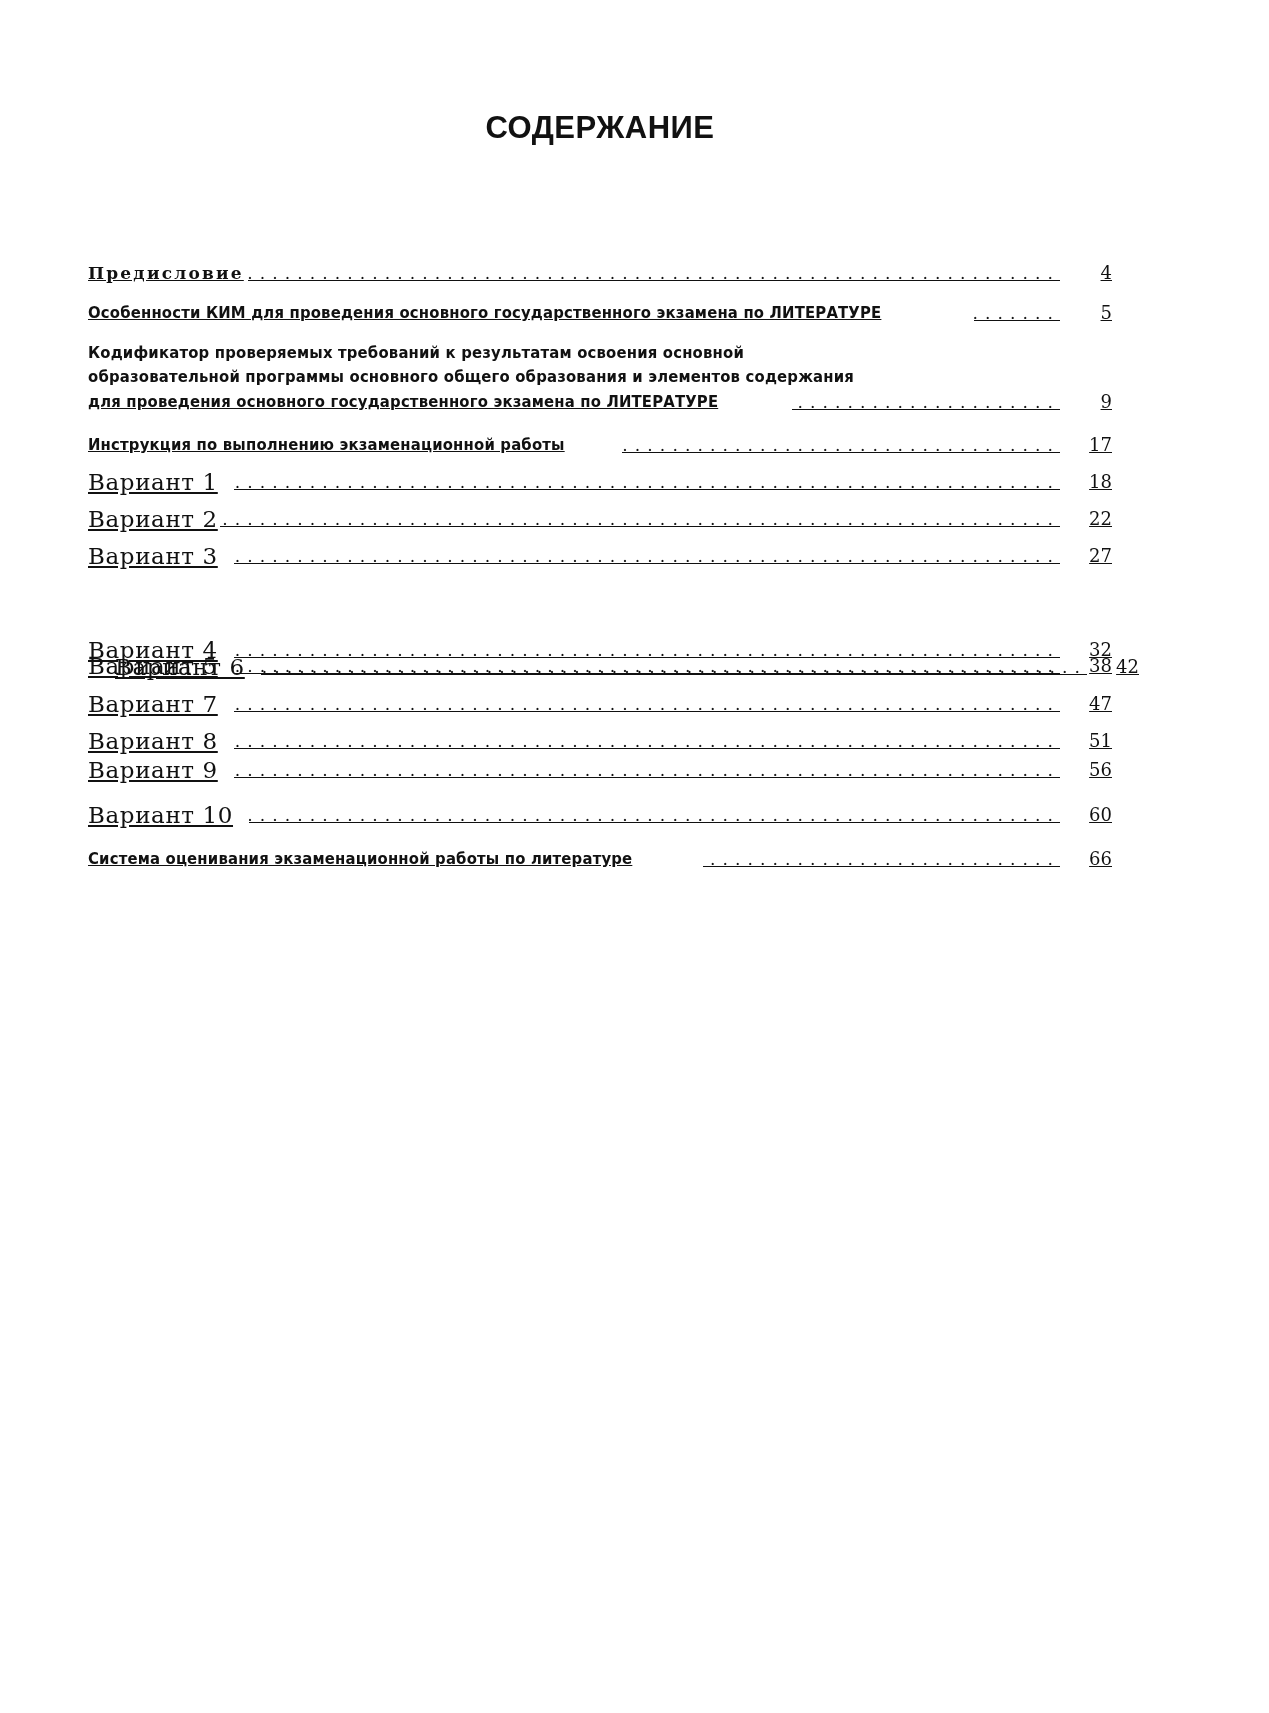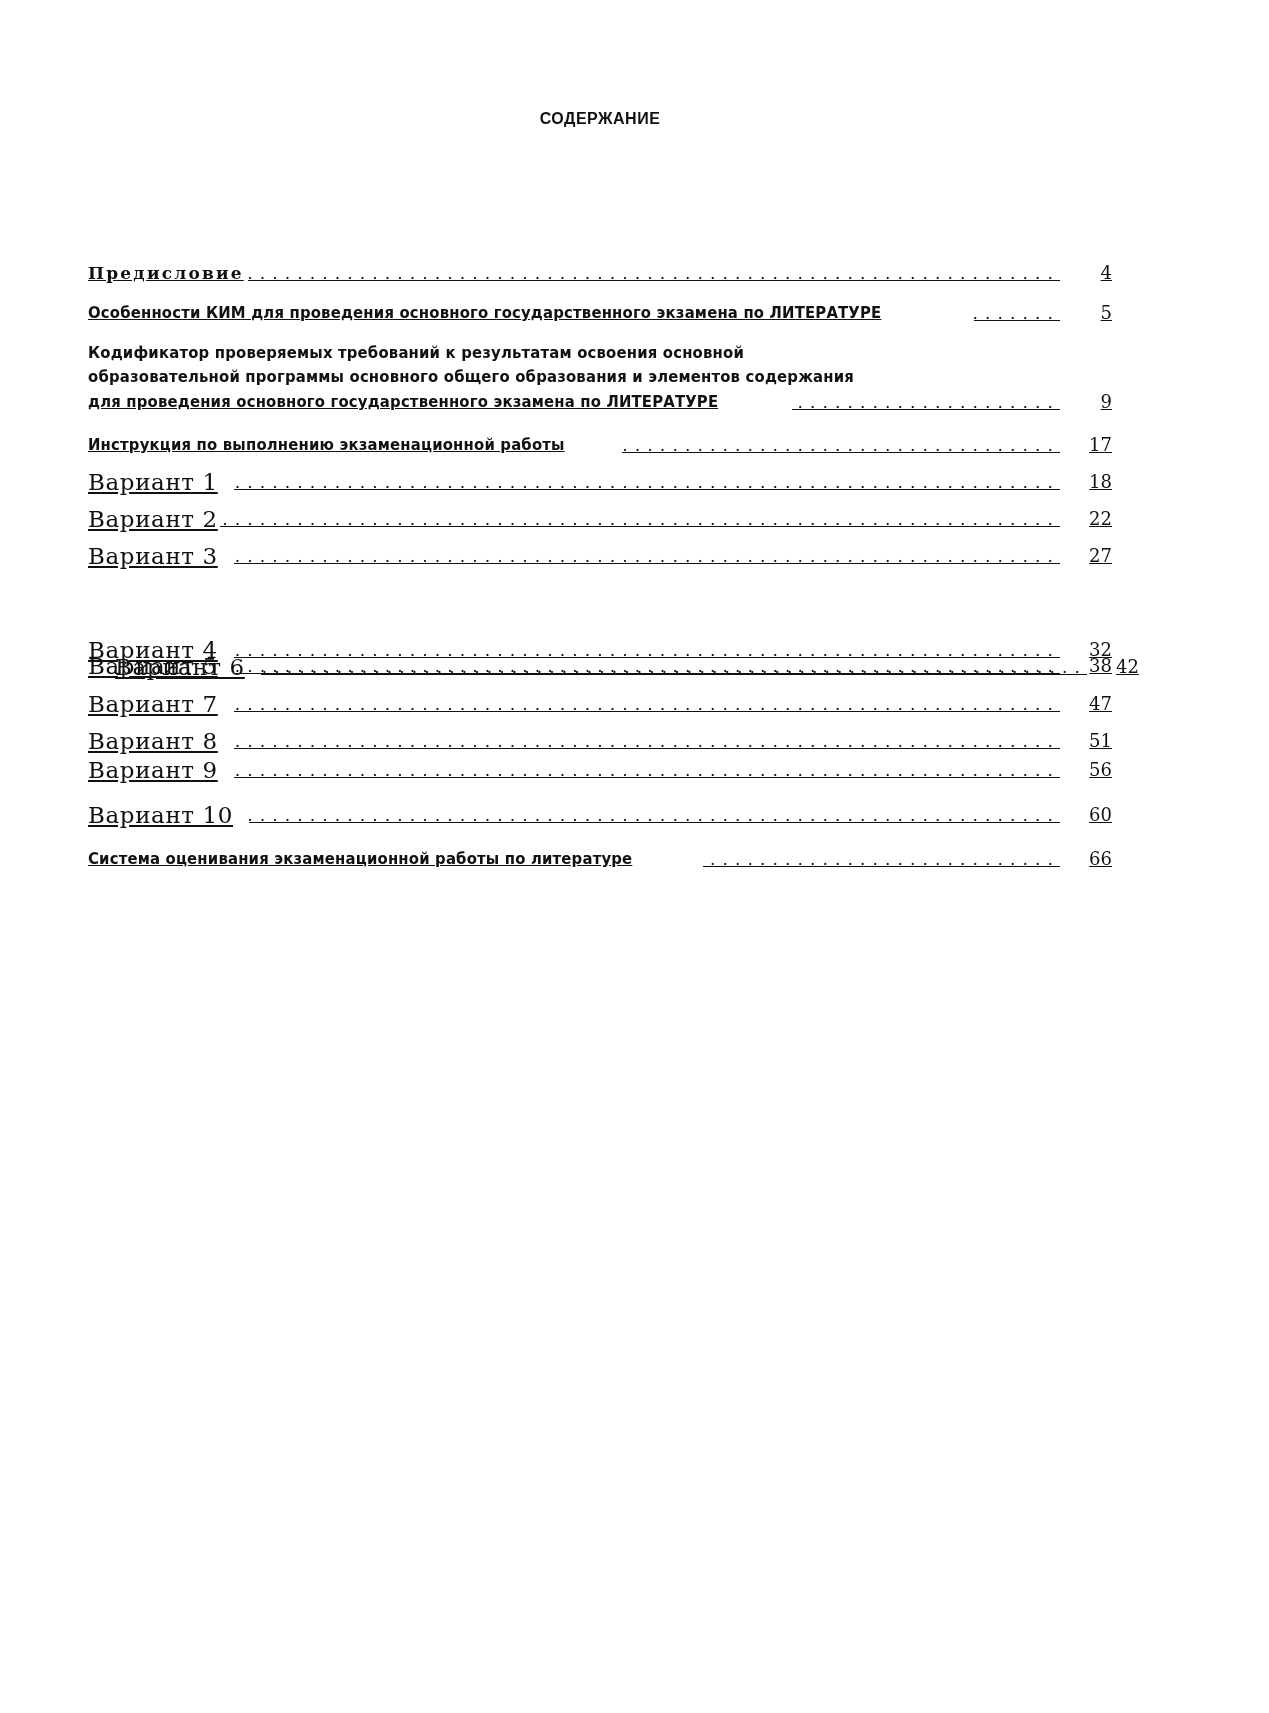--- a/index.html
+++ b/index.html
@@ -15,21 +15,21 @@
       overflow: hidden;
     }
     .page-title {
       position: absolute;
       top: 110px;
       left: 0;
       width: 1200px;
       text-align: center;
       font-family: "Liberation Sans", sans-serif;
       font-weight: bold;
-      font-size: 16px;
+      font-size: 31px;
       letter-spacing: 0.5px;
       color: #111111;
     }
     .toc {
       position: absolute;
       left: 88px;
       width: 1024px;
       top: 0;
     }
     .entry {

